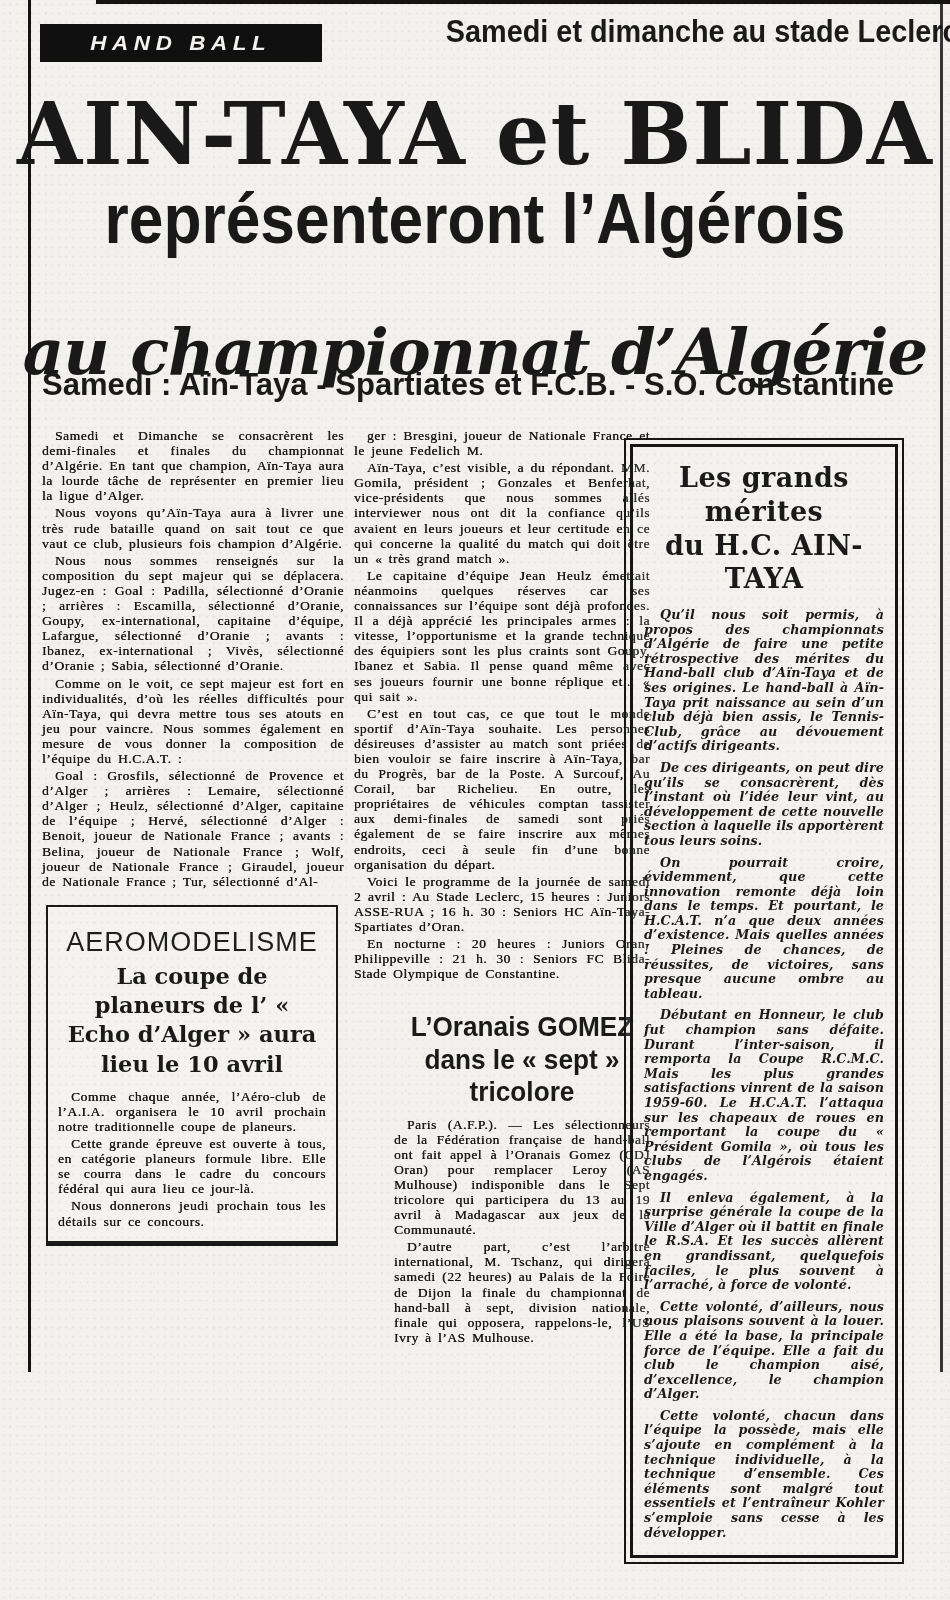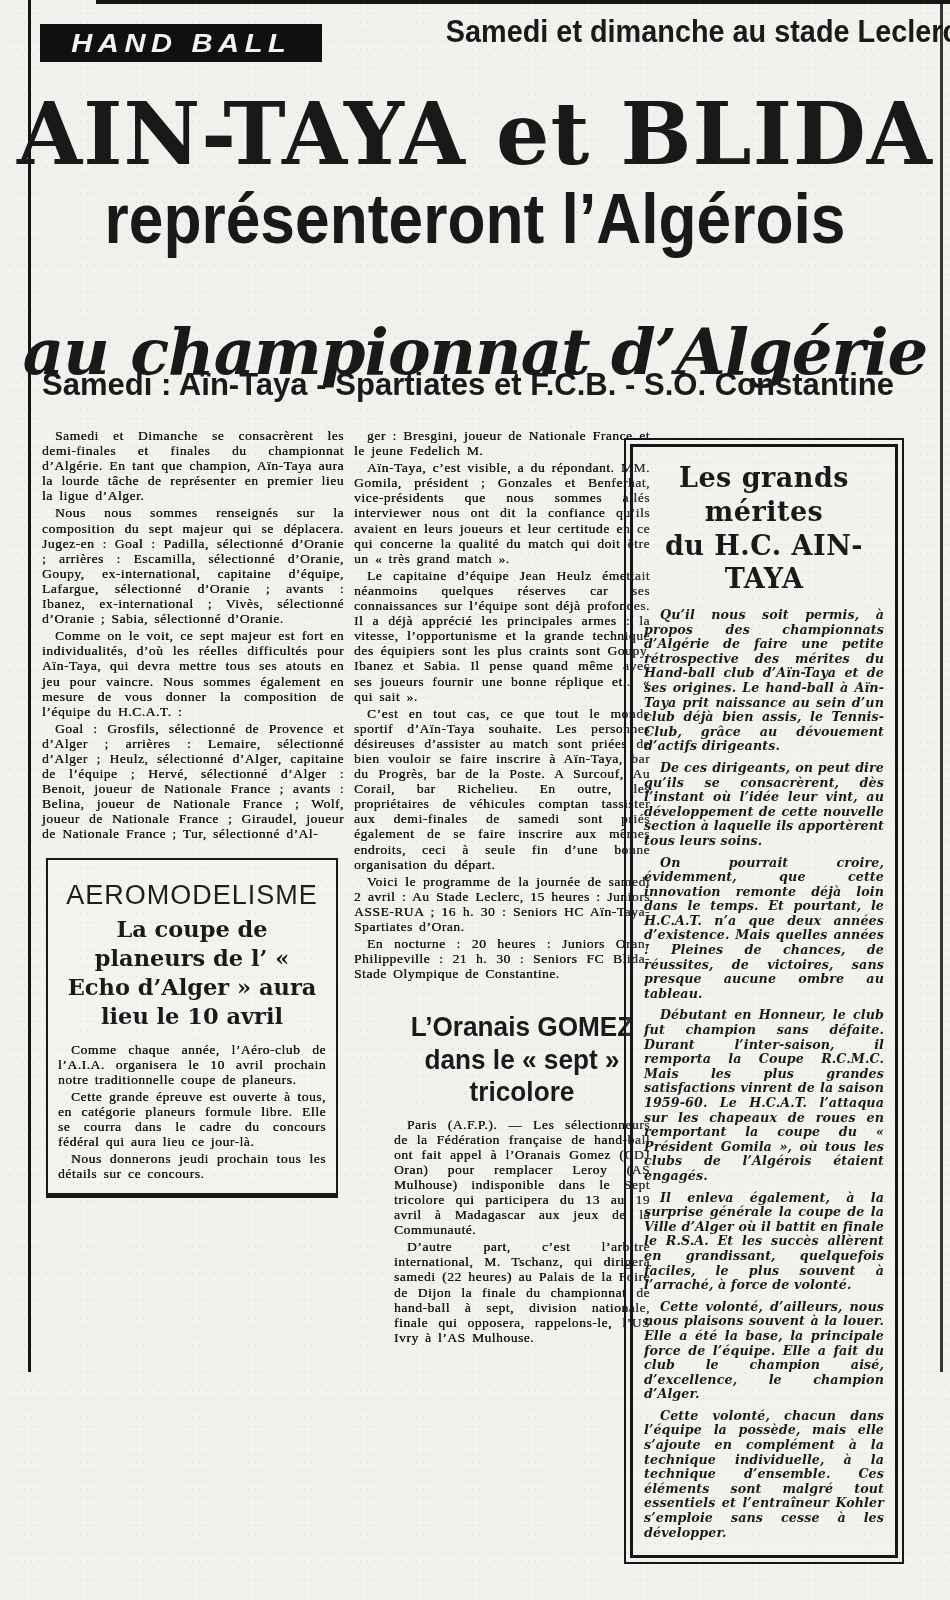--- a/index.html
+++ b/index.html
@@ -20,21 +20,21 @@
   .rule{position:absolute;background:#141414;}
   .rule-top{left:96px;top:0;width:854px;height:4px;}
   .rule-left{left:28px;top:0;width:3px;height:1372px;}
   .rule-right{left:940px;top:0;width:3px;height:1372px;opacity:.85;}
 
   
   .badge{
     position:absolute;left:40px;top:24px;width:282px;height:38px;
     background:#101010;color:#f4f3ef;text-align:center;line-height:38px;
     font-family:"Liberation Sans",sans-serif;font-weight:bold;font-style:italic;
-    font-size:26px;letter-spacing:5px;
+    font-size:20px;letter-spacing:5px;
   }
   .badge span{display:inline-block;transform:scaleX(1.12);}
   .kicker{
     position:absolute;left:428px;top:14px;width:508px;
     font-family:"Liberation Sans",sans-serif;font-weight:bold;
     font-size:31px;text-align:center;white-space:nowrap;
     transform:scaleX(.93);transform-origin:center;
   }
   .hl{position:absolute;left:0;width:100%;text-align:center;margin:0;color:#191919;}
   .hl1{top:84px;font-family:"DejaVu Serif",serif;font-weight:bold;font-size:84px;letter-spacing:1px;transform:scaleY(1.03);}
@@ -114,20 +114,21 @@
     <div class="kicker">Samedi et dimanche au stade Leclerc</div>
     <h1 class="hl hl1">AIN-TAYA et BLIDA</h1>
     <h1 class="hl hl2">représenteront l’Algérois</h1>
     <h1 class="hl hl3">au championnat d’Algérie</h1>
     <h2 class="subhead">Samedi : Aïn-Taya - Spartiates et F.C.B. - S.O. Constantine</h2>
   </header>
 
   <section class="col col1">
     <div>
         <p class="body-p">Samedi et Dimanche se consacrèrent les demi-finales et finales du championnat d’Algérie. En tant que champion, Aïn-Taya aura la lourde tâche de représenter en premier lieu la ligue d’Alger.</p>
+        <p class="body-p">Nous voyons qu’Aïn-Taya aura à livrer une très rude bataille quand on sait tout ce que vaut ce club, plusieurs fois champion d’Algérie.</p>
         <p class="body-p">Nous nous sommes renseignés sur la composition du sept majeur qui se déplacera. Jugez-en : Goal : Padilla, sélectionné d’Oranie ; arrières : Escamilla, sélectionné d’Oranie, Goupy, ex-international, capitaine d’équipe, Lafargue, sélectionné d’Oranie ; avants : Ibanez, ex-international ; Vivès, sélectionné d’Oranie ; Sabia, sélectionné d’Oranie.</p>
         <p class="body-p">Comme on le voit, ce sept majeur est fort en individualités, d’où les réelles difficultés pour Aïn-Taya, qui devra mettre tous ses atouts en jeu pour vaincre. Nous sommes également en mesure de vous donner la composition de l’équipe du H.C.A.T. :</p>
         <p class="body-p">Goal : Grosfils, sélectionné de Provence et d’Alger ; arrières : Lemaire, sélectionné d’Alger ; Heulz, sélectionné d’Alger, capitaine de l’équipe ; Hervé, sélectionné d’Alger : Benoit, joueur de Nationale France ; avants : Belina, joueur de Nationale France ; Wolf, joueur de Nationale France ; Giraudel, joueur de Nationale France ; Tur, sélectionné d’Al-</p>
       </div>
 
     <div class="aero-box">
       <div class="aero-kicker">AEROMODELISME</div>
       <h3 class="aero-headline">La coupe de planeurs de l’ « Echo d’Alger » aura lieu le 10 avril</h3>
       <div>
           <p class="body-p">Comme chaque année, l’Aéro-club de l’A.I.A. organisera le 10 avril prochain notre traditionnelle coupe de planeurs.</p>

